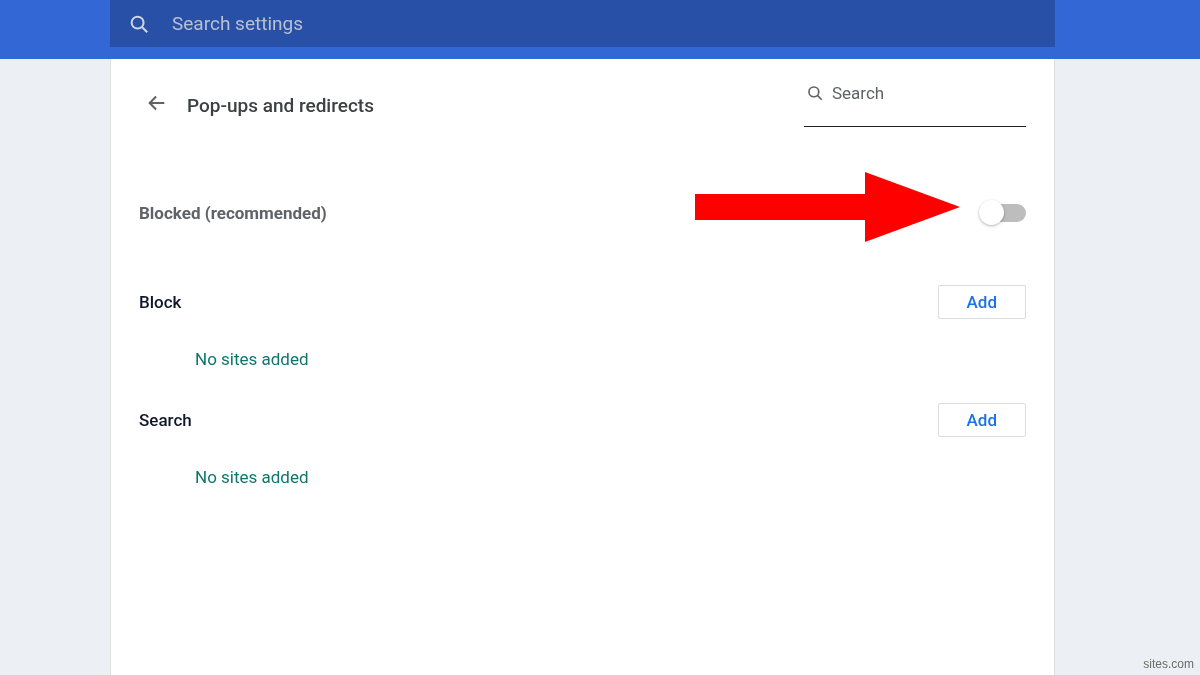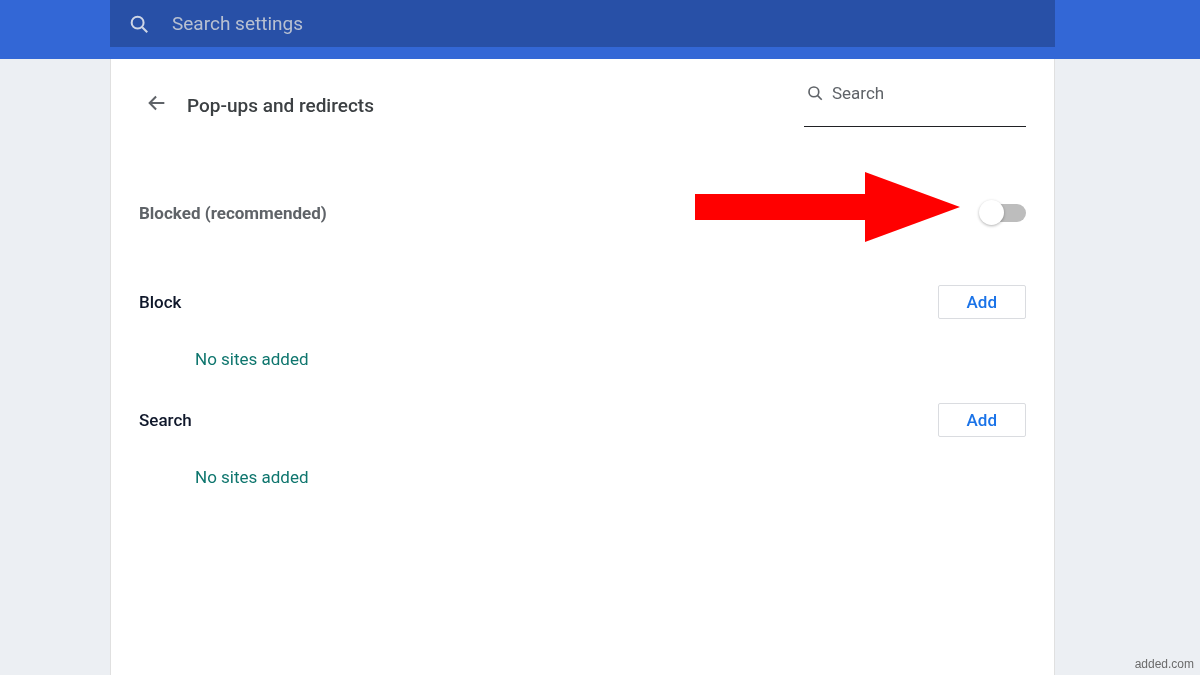--- a/index.html
+++ b/index.html
@@ -245,13 +245,13 @@
     <div class="empty-text">No sites added</div>
   </div>
 
 </div>
 
 <svg class="arrow-annotation" width="270" height="70">
   <rect x="0" y="22" width="175" height="26" fill="#ff0000"></rect>
   <polygon points="170,0 265,35 170,70" fill="#ff0000"></polygon>
 </svg>
 
-<div class="watermark">added.com</div>
+<div class="watermark">sites.com</div>
 
 </body></html>

